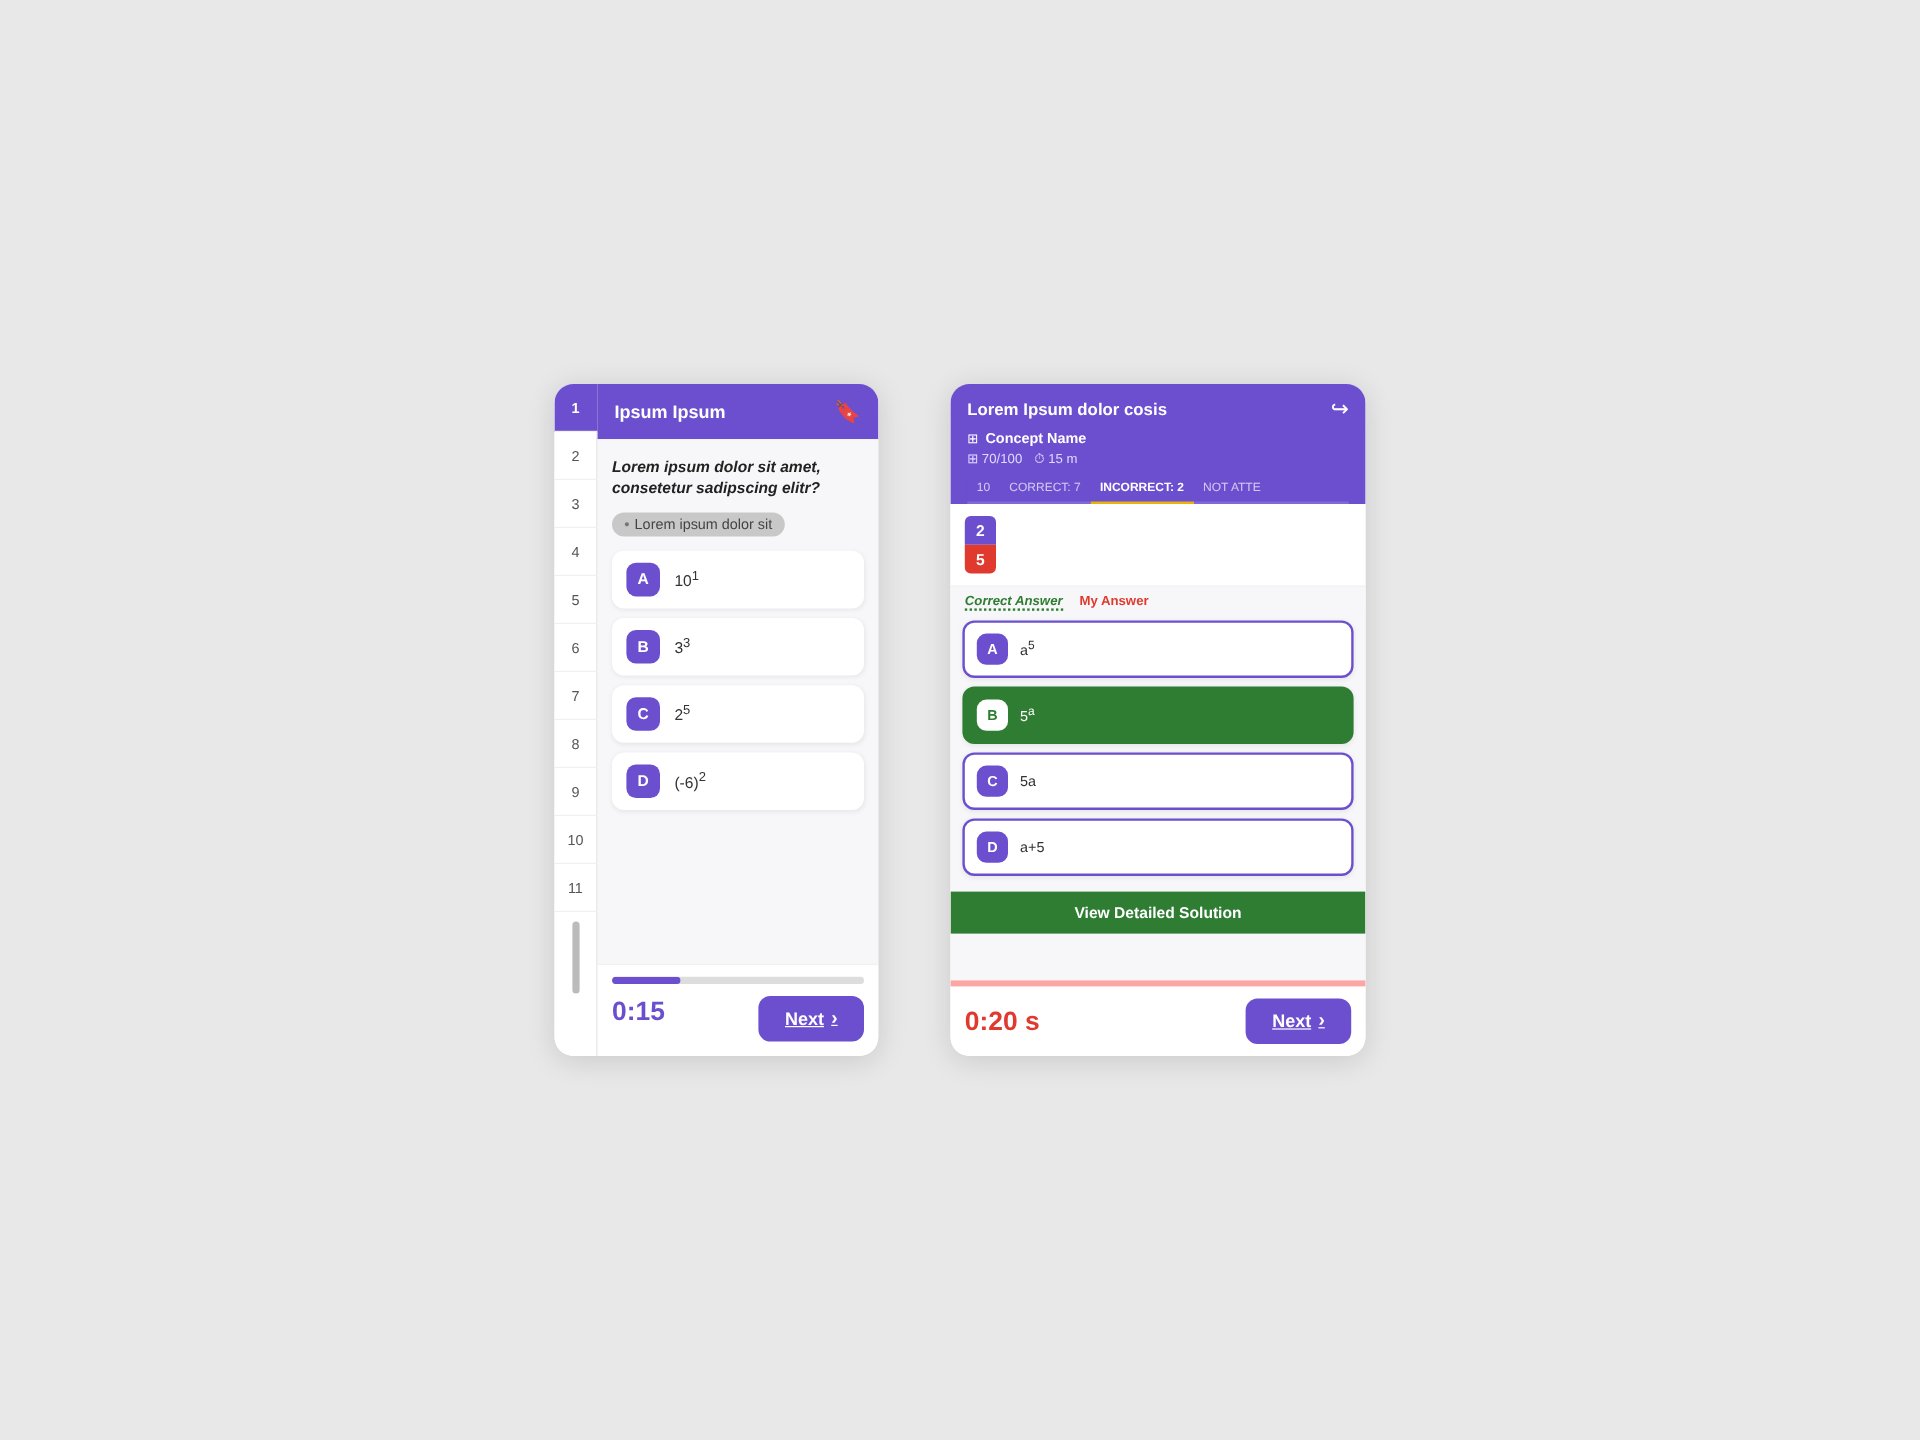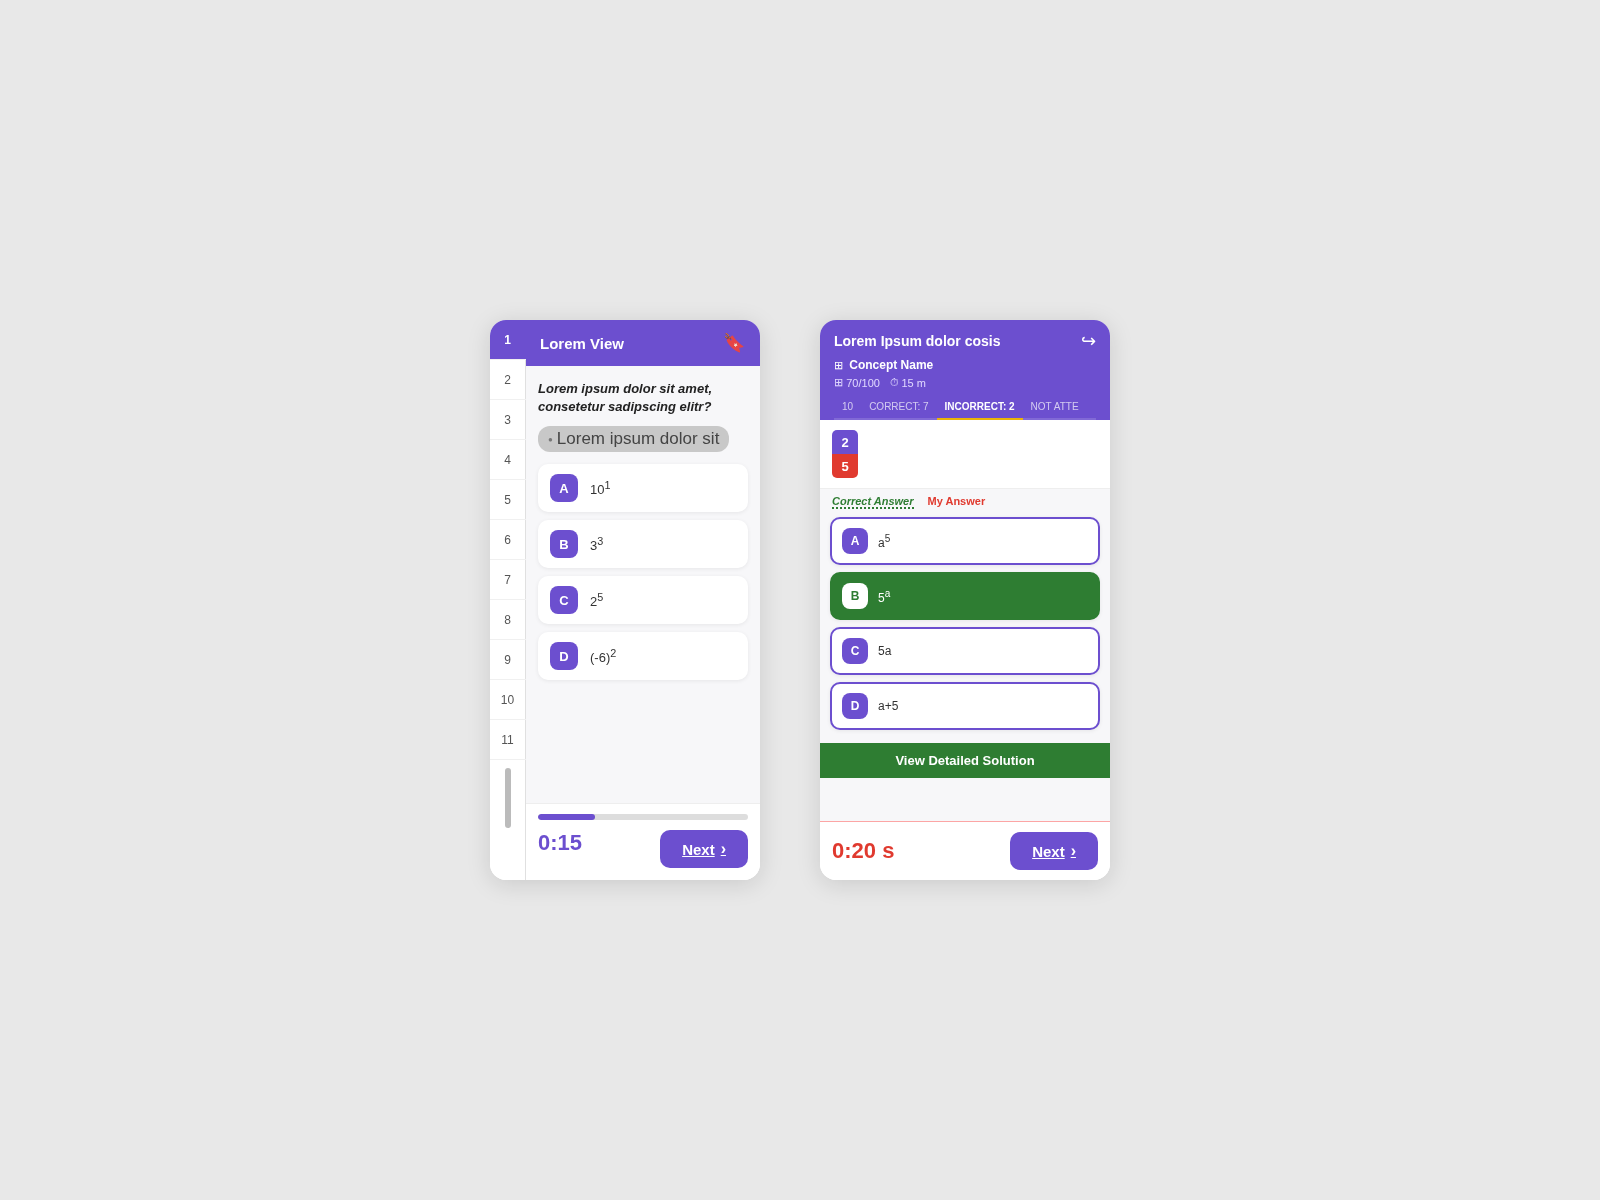--- a/index.html
+++ b/index.html
@@ -101,21 +101,21 @@
       margin-bottom: 10px;
       line-height: 1.4;
       font-style: italic;
     }
     .tag-badge {
       display: inline-flex;
       align-items: center;
       background: #c8c8c8;
       border-radius: 12px;
       padding: 3px 10px;
-      font-size: 17px;
+      font-size: 12px;
       color: #444;
       margin-bottom: 12px;
       gap: 4px;
     }
     .tag-badge::before {
       content: '●';
       font-size: 8px;
       color: #777;
     }
     .answer-option {
@@ -190,21 +190,21 @@
       align-items: center;
       gap: 6px;
       text-decoration: underline;
     }
     .next-btn .chevron {
       font-size: 16px;
     }
 
     
     .right-card {
-      width: 290px;
+      width: 346px;
       min-height: 560px;
       display: flex;
       flex-direction: column;
     }
     .right-header {
       background: #6c4fcf;
       color: #fff;
       padding: 10px 14px 0 14px;
     }
     .right-header-top {
@@ -380,21 +380,21 @@
       color: #fff;
       text-align: center;
       padding: 10px;
       font-size: 13px;
       font-weight: 600;
       cursor: pointer;
       margin: 0 0 16px 0;
     }
     .right-footer {
       background: #fff;
-      border-top: 1px solid #fca5a5;
+      border-top: 5px solid #fca5a5;
       display: flex;
       align-items: center;
       justify-content: space-between;
       padding: 10px 12px;
       gap: 38px;
     }
     .timer-right {
       font-size: 22px;
       font-weight: bold;
       color: #e03a2f;
@@ -419,21 +419,21 @@
         <div class="num-item">8</div>
         <div class="num-item">9</div>
         <div class="num-item">10</div>
         <div class="num-item">11</div>
         <div class="scroll-thumb"></div>
       </div>
 
     <div class="left-main">
 
       <div class="left-header">
-        <span class="title">Lorem View</span>
+        <span class="title">Ipsum Ipsum</span>
         <span class="icon">🔖</span>
       </div>
 
       <div class="left-content">
         <div class="question-text">Lorem ipsum dolor sit amet, consetetur sadipscing elitr?</div>
         <div class="tag-badge">Lorem ipsum dolor sit</div>
 
         
         <div class="answer-option">
           <div class="letter-badge">A</div>

